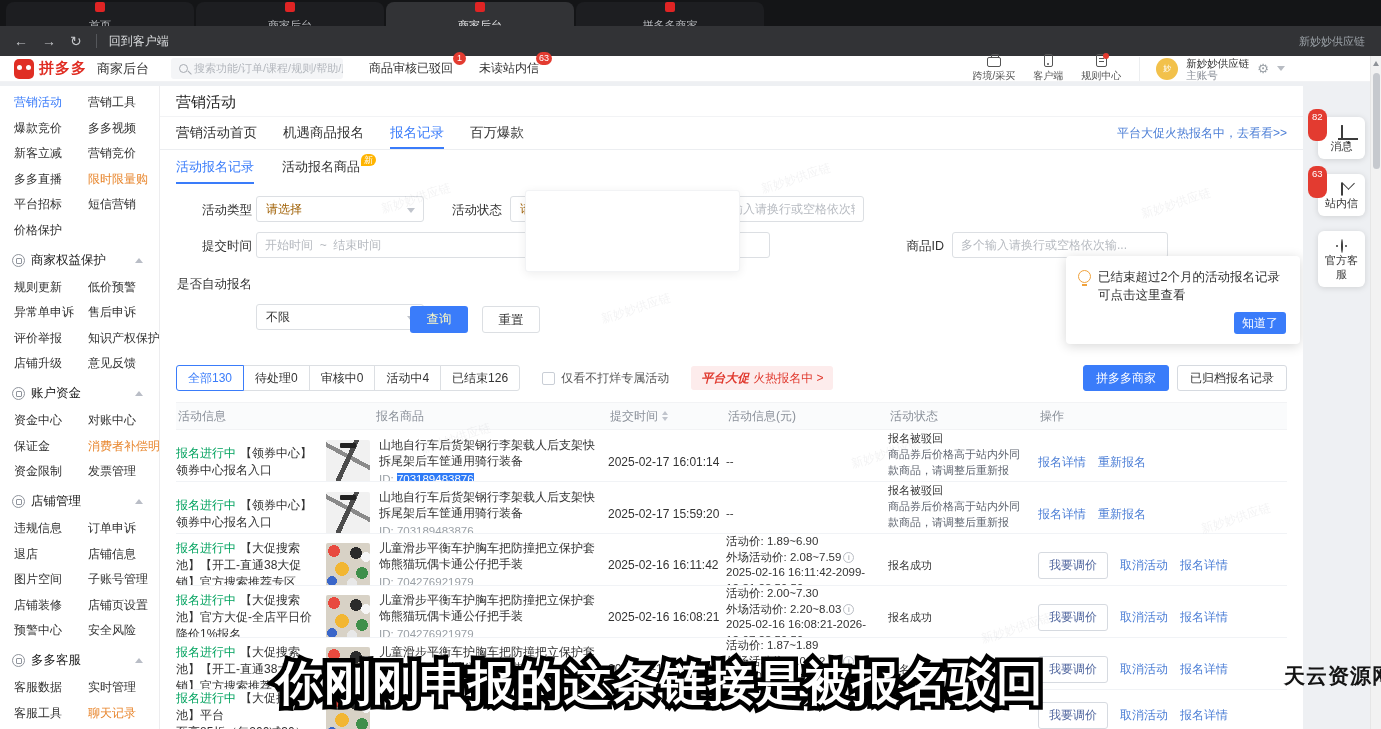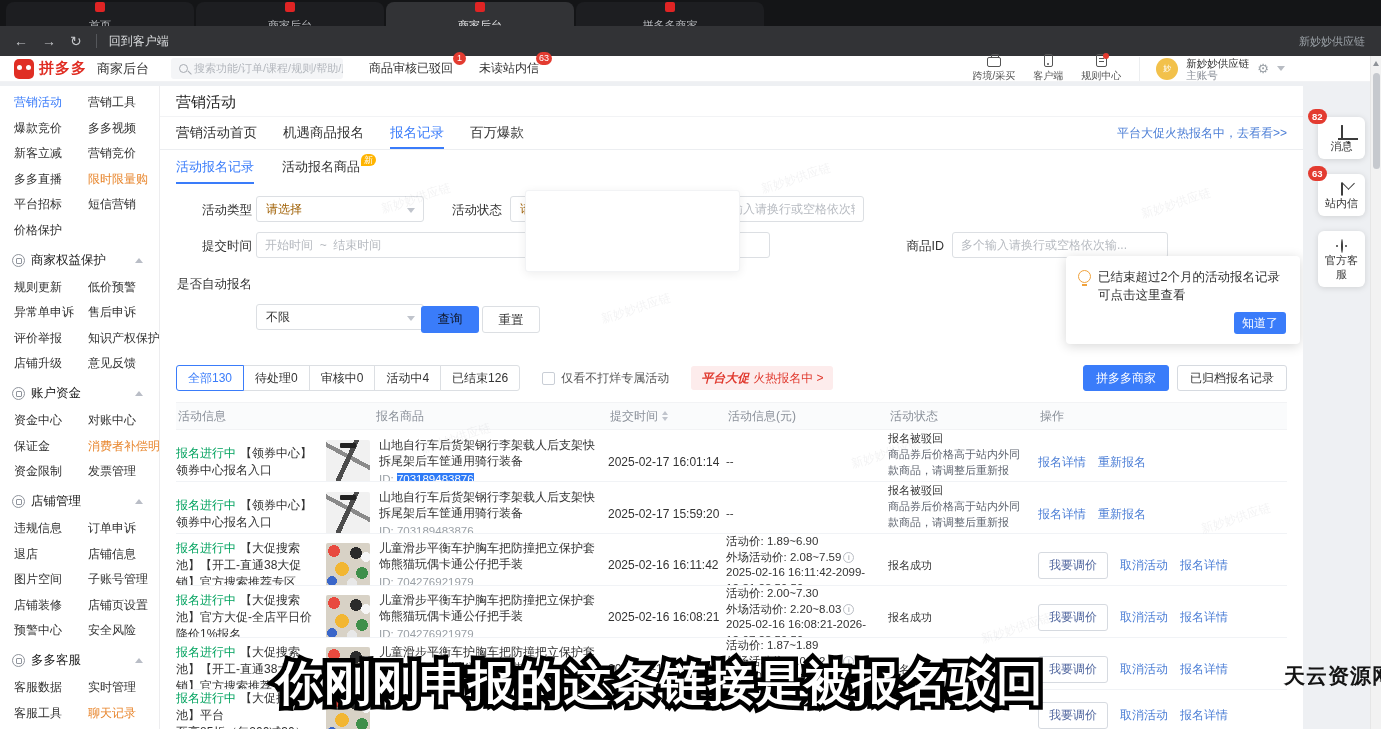--- a/index.html
+++ b/index.html
@@ -73,21 +73,21 @@
 
   
   .filters{position:relative;height:176px;}
   .flabel{position:absolute;font-size:12.5px;color:#333;text-align:right;}
   .fselect{position:absolute;height:26px;border:1px solid #dcdfe3;border-radius:3px;background:#fff;display:flex;align-items:center;padding:0 22px 0 9px;font-size:12px;color:#a16207;}
   .fselect.filled{color:#333;margin-top:34px;}
   .fselect .dn{position:absolute;right:8px;top:11px;width:0;height:0;border-left:4px solid transparent;border-right:4px solid transparent;border-top:5px solid #c0c4cc;}
   .finput{position:absolute;height:26px;border:1px solid #dcdfe3;border-radius:3px;padding:0 8px;font-size:12px;color:#333;background:#fff;outline:none;}
   .finput::placeholder{color:#b6bac0;}
   .fbtn{position:absolute;height:27px;width:58px;border-radius:3px;font-size:12.5px;text-align:center;line-height:27px;cursor:pointer;}
-  .fbtn.primary{background:#3a7cfa;color:#0f172a;margin-left:11px;}
+  .fbtn.primary{background:#3a7cfa;color:#fef9c3;}
   .fbtn.ghost{background:#fff;border:1px solid #dcdfe3;color:#333;}
   .dropdown-panel{position:absolute;left:365px;top:6px;width:215px;height:82px;background:#fff;box-shadow:0 2px 10px rgba(0,0,0,.07);border:1px solid #f2f3f5;border-radius:3px;z-index:3;}
 
   
   .tooltip{position:absolute;left:906px;top:72px;width:234px;background:#fff;border-radius:4px;box-shadow:0 2px 12px rgba(0,0,0,.16);padding:12px 12px 10px;z-index:6;}
   .tt-body{display:flex;gap:7px;font-size:12.5px;color:#333;line-height:18px;}
   .bulb{flex:0 0 13px;width:13px;height:13px;border:1.4px solid #f0a23c;border-radius:50%;margin-top:2px;position:relative;}
   .bulb::after{content:"";position:absolute;left:3px;top:13px;width:5px;height:2px;background:#f0a23c;}
   .tt-btn{margin:8px 2px 0 auto;display:block;width:52px;height:22px;background:#3a7cfa;color:#fff;border-radius:3px;font-size:12px;text-align:center;line-height:22px;cursor:pointer;}
 
@@ -132,21 +132,21 @@
   .c4{font-size:11.5px;color:#333;line-height:15.5px;padding-right:8px;}
   .inf{display:inline-block;width:11px;height:11px;border:1px solid #b9bdc4;border-radius:50%;font-size:8px;line-height:10px;text-align:center;color:#9aa0a6;vertical-align:1px;margin-left:2px;}
   .c5{font-size:11px;line-height:16px;padding-right:10px;}
   .c5 .sub{color:#5f6570;}
   .c6{display:flex;align-items:center;gap:12px;}
   .opbtn{border:1px solid #d6dae0;border-radius:3px;padding:4px 10px;color:#51679f;background:#fff;font-size:12px;cursor:pointer;white-space:nowrap;}
   .oplink{color:#4d7fd6;font-size:12px;cursor:pointer;white-space:nowrap;}
 
   
   .fcard{position:absolute;left:1318px;width:47px;background:#fff;border-radius:6px;box-shadow:0 1px 6px rgba(0,0,0,.13);text-align:center;padding:8px 0 6px;font-size:11px;color:#333;z-index:7;cursor:pointer;line-height:14px;}
-  .fbdg{position:absolute;left:-10px;top:-8px;min-width:16px;height:15px;line-height:15px;border-radius:8px;background:#e33b30;color:#fff;font-size:9.5px;padding:0 4px;font-weight:bold;}
+  .fbdg{position:absolute;left:-10px;top:-8px;min-width:16px;height:32px;line-height:15px;border-radius:8px;background:#e33b30;color:#fff;font-size:9.5px;padding:0 4px;}
   .icon-bell{width:15px;height:13px;border:1.5px solid #3c3c3c;border-bottom:none;border-radius:8px 8px 0 0;margin:0 auto 2px;position:relative;}
   .icon-bell::after{content:"";position:absolute;left:-4px;top:12px;width:20px;height:1.6px;background:#3c3c3c;}
   .icon-bell::before{content:"";position:absolute;left:5px;top:15px;width:3px;height:3px;border-radius:50%;background:#3c3c3c;}
   .icon-mail{width:16px;height:12px;border:1.5px solid #3c3c3c;border-radius:2px;margin:2px auto 4px;position:relative;overflow:hidden;}
   .icon-mail::before{content:"";position:absolute;left:2.2px;top:-3.6px;width:8px;height:8px;border-right:1.5px solid #3c3c3c;border-bottom:1.5px solid #3c3c3c;transform:rotate(45deg);}
   .icon-service{width:17px;height:15px;border:1.5px solid #3c3c3c;border-radius:50%;margin:1px auto 3px;position:relative;}
   .icon-service::before,.icon-service::after{content:"";position:absolute;top:5px;width:2.4px;height:2.4px;border-radius:50%;background:#3c3c3c;}
   .icon-service::before{left:3.4px}.icon-service::after{right:3.4px}
 
   

